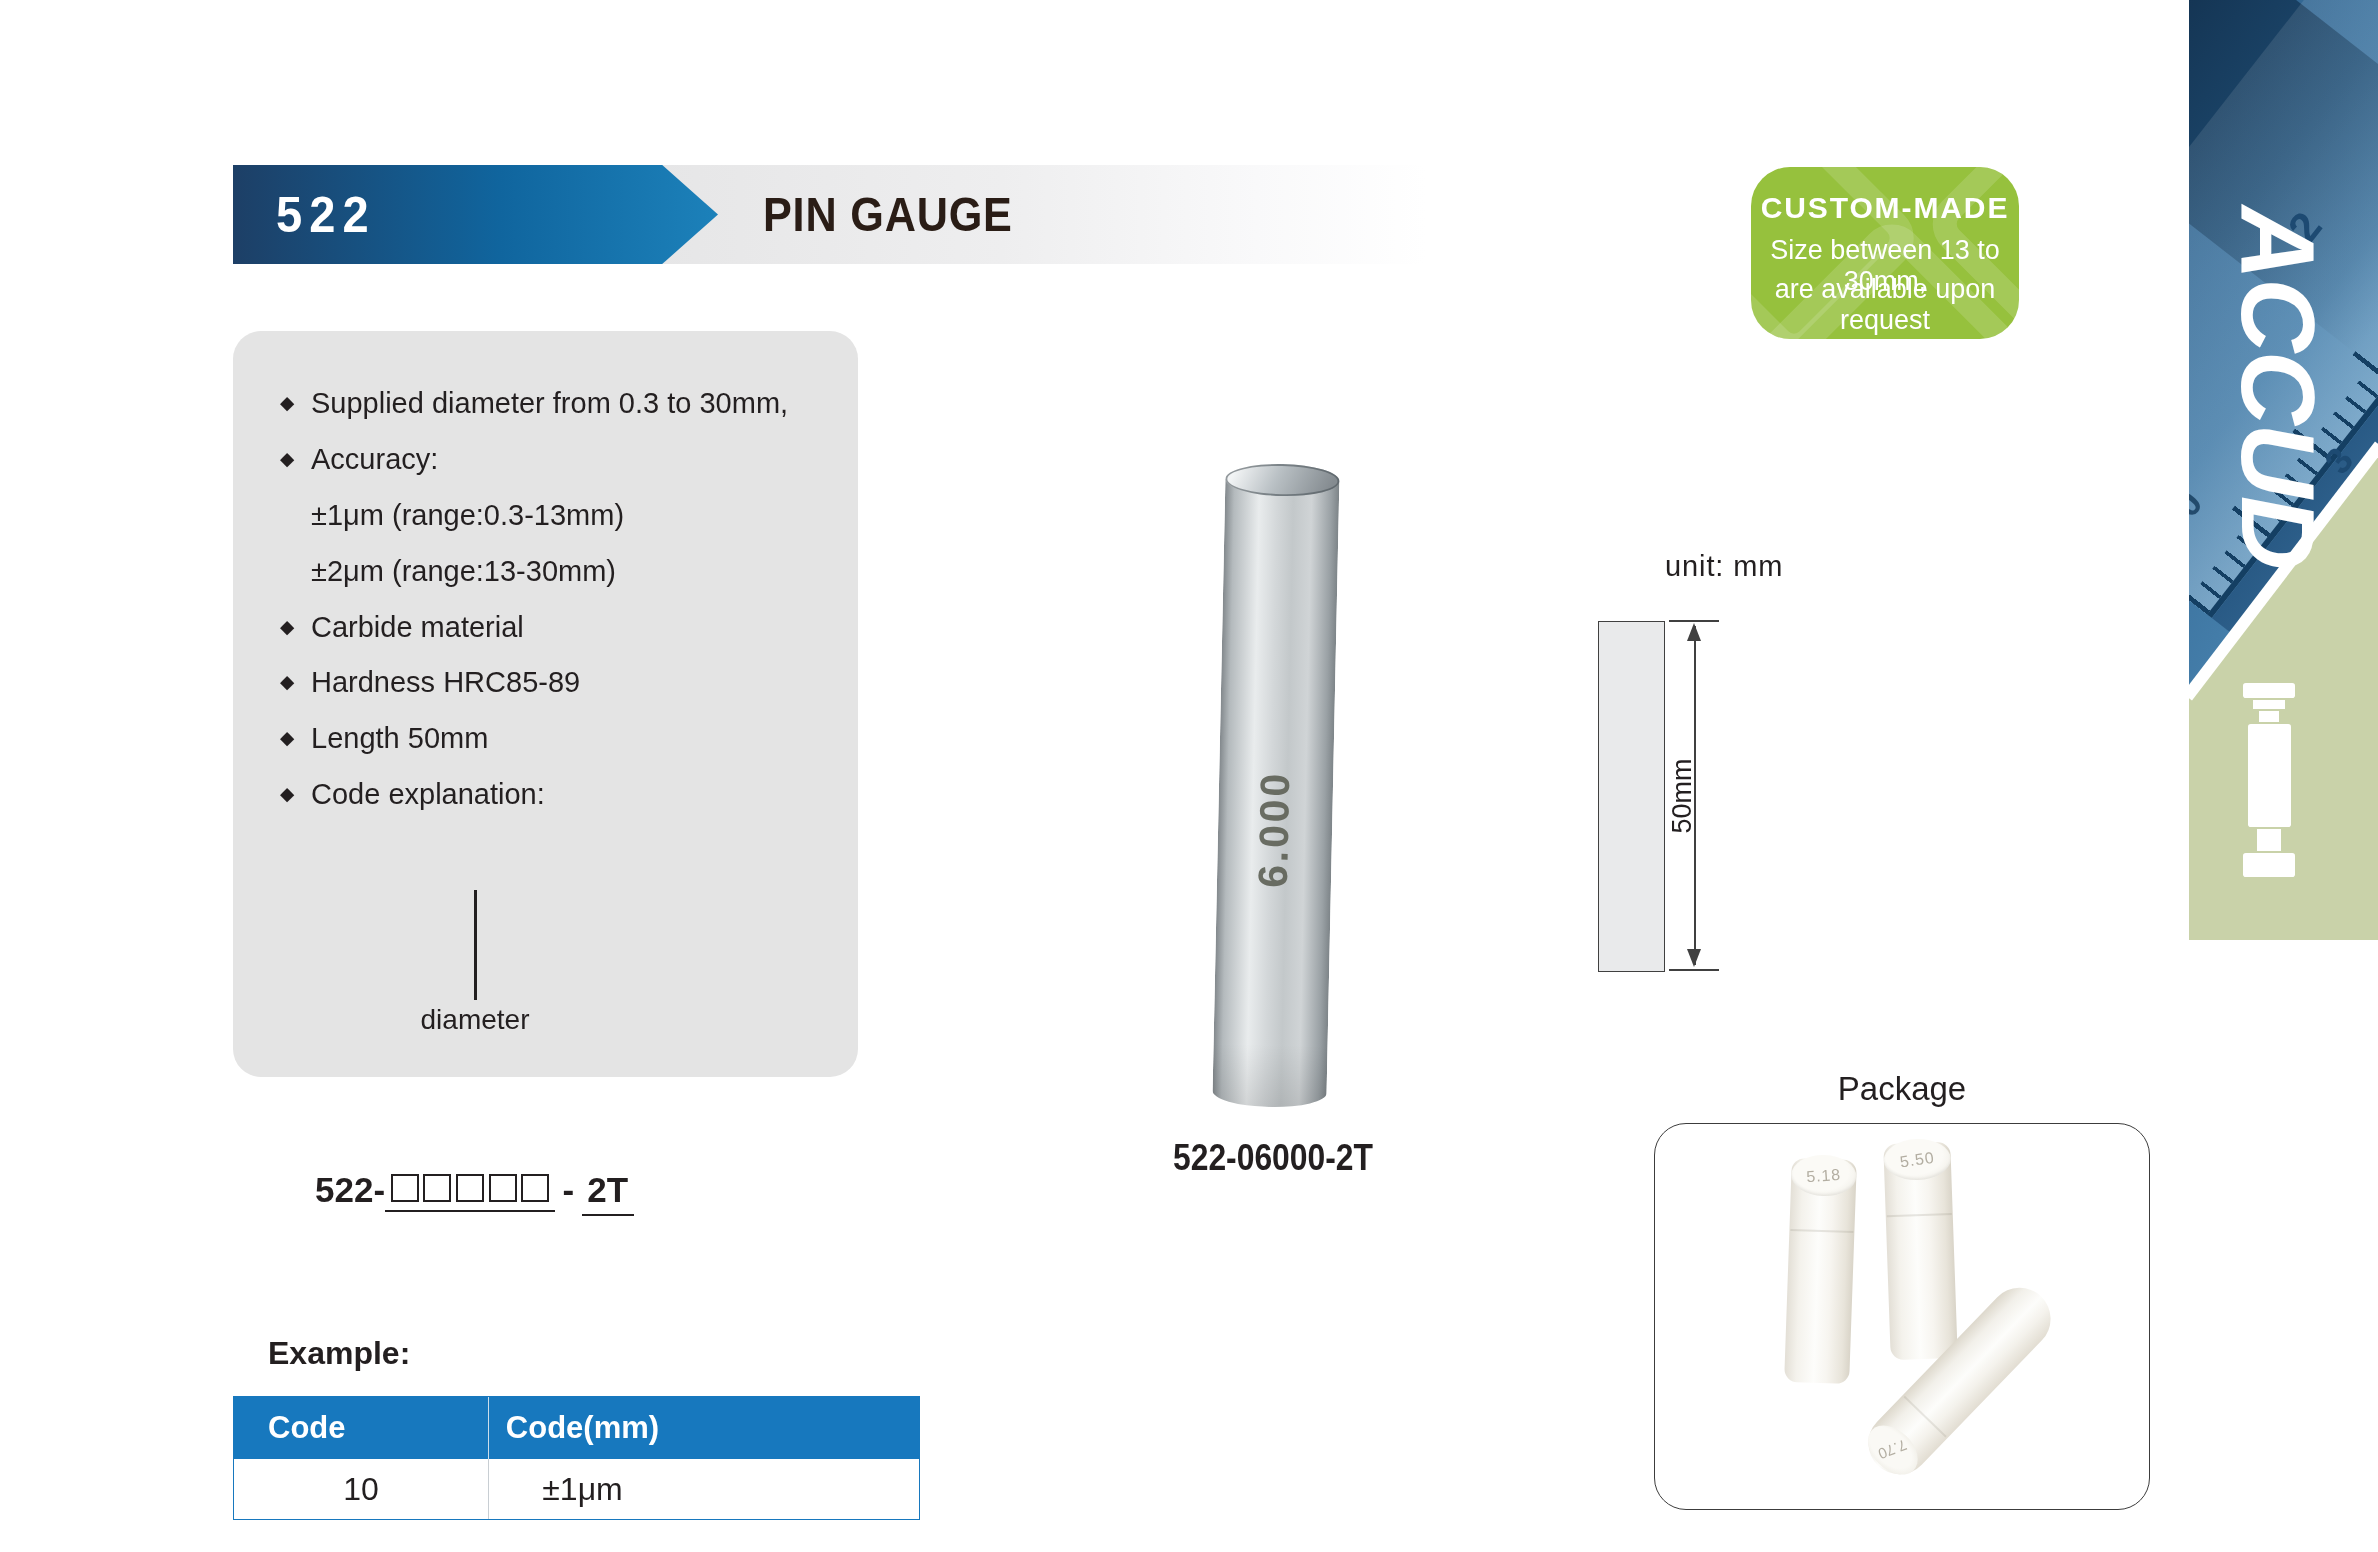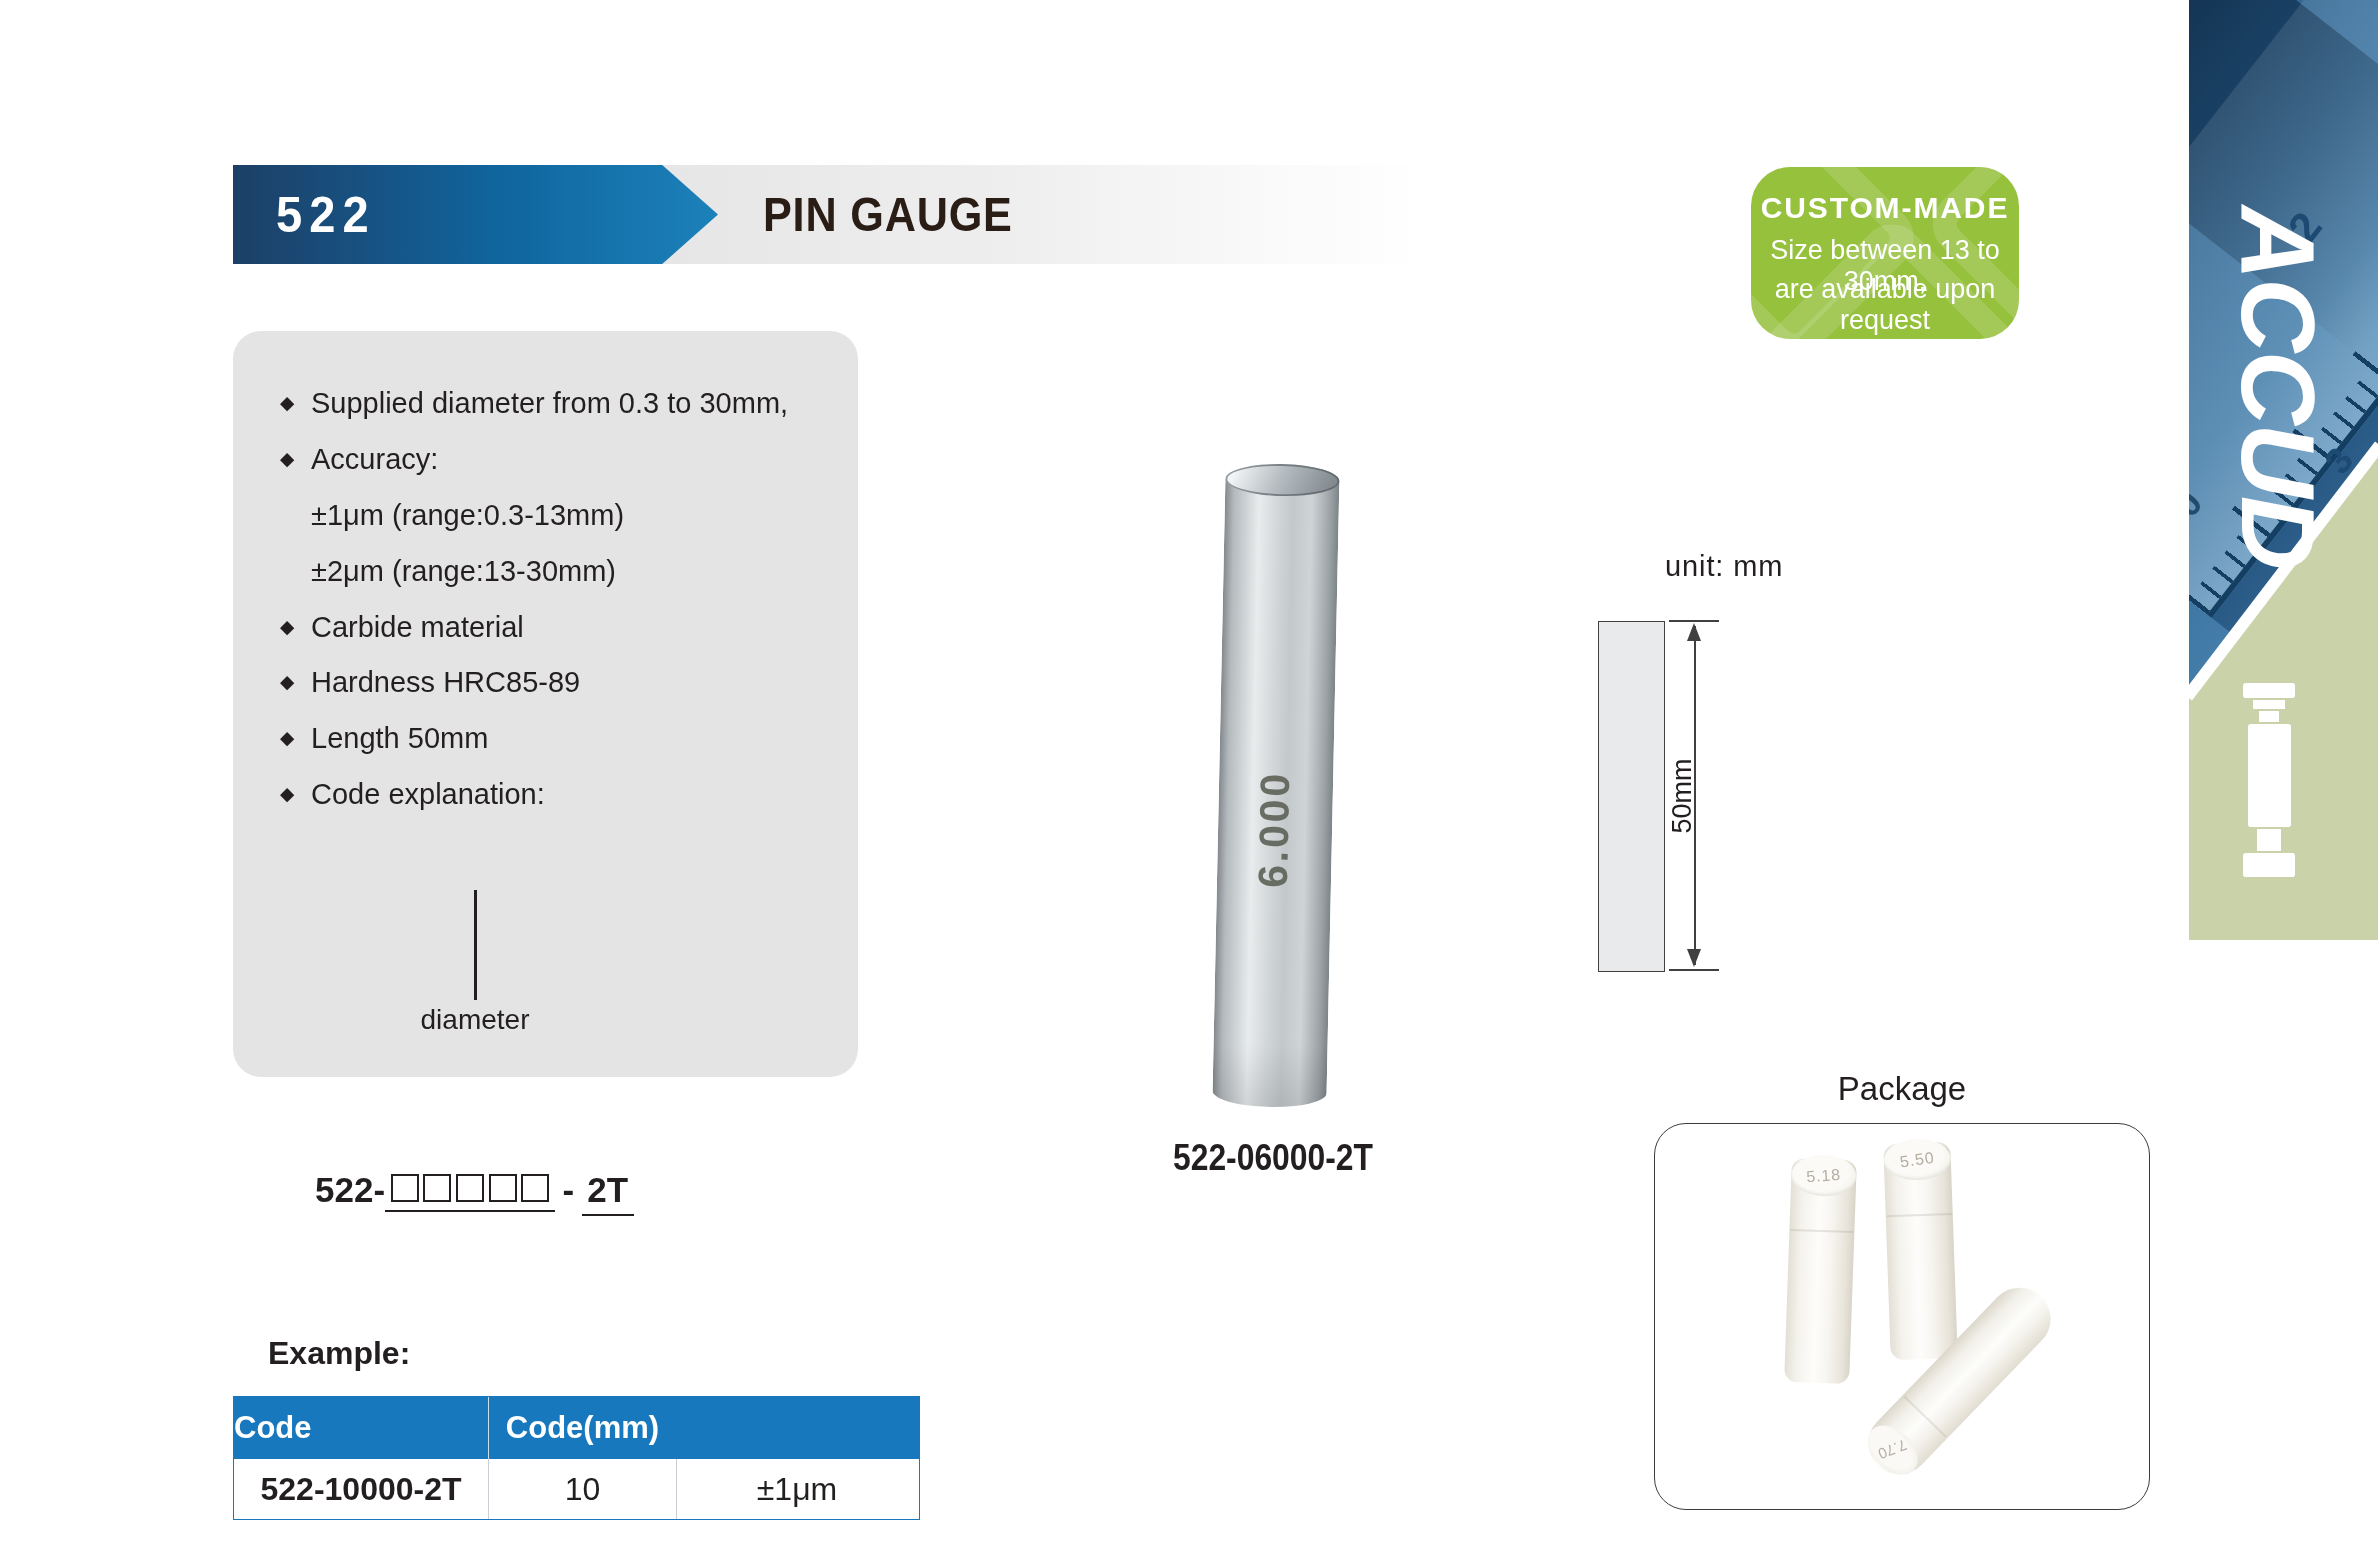--- a/index.html
+++ b/index.html
@@ -178,21 +178,21 @@
   }
   .tube3-label { font-size:15px; color:#b3aea2; transform:rotate(205deg); }
   .tube3-seam { position:absolute; left:67px; top:4%; width:1.9px; height:92%; background:rgba(150,145,130,0.20); }
 
   
   .example-heading { left:268px; top:1335px; font-size:32px; font-weight:bold; }
   .ex-table { left:233px; top:1396px; width:687px; border:1.9px solid #1778be; box-sizing:border-box; background:#ffffff; }
   .ex-row { display:grid; grid-template-columns:254px 188px 241px; }
   .ex-head { background:#1778be; height:62px; }
   .ex-head .cell { color:#ffffff; font-size:31px; font-weight:bold; display:flex; align-items:center; justify-content:center; }
-  .ex-head .cell.first { justify-content:flex-start; }
+  .ex-head .cell.first { justify-content:flex-start; padding-left:34px; }
   .ex-head .cell + .cell { border-left:1.9px solid rgba(235,240,244,0.85); }
   .ex-body { height:60px; }
   .ex-body .cell { font-size:32px; display:flex; align-items:center; justify-content:center; color:#231f20; }
   .ex-body .cell.first { font-weight:bold; }
   .ex-body .cell + .cell { border-left:1.9px solid #c8ced3; }
 </style>
 </head>
 <body>
 
 <div class="abs gray-band"></div>
@@ -323,18 +323,17 @@
   <div class="tube3-seam"></div>
 </div>
 
 <div class="abs example-heading">Example:</div>
 <div class="abs ex-table">
   <div class="ex-row ex-head">
     <div class="cell first">Code</div>
     <div class="cell">Code(mm)</div>
   </div>
   <div class="ex-row ex-body">
-    <div class="cell first">522-10000-2T</div>
     <div class="cell">10</div>
     <div class="cell">±1μm</div>
   </div>
 </div>
 
 
 </body></html>

